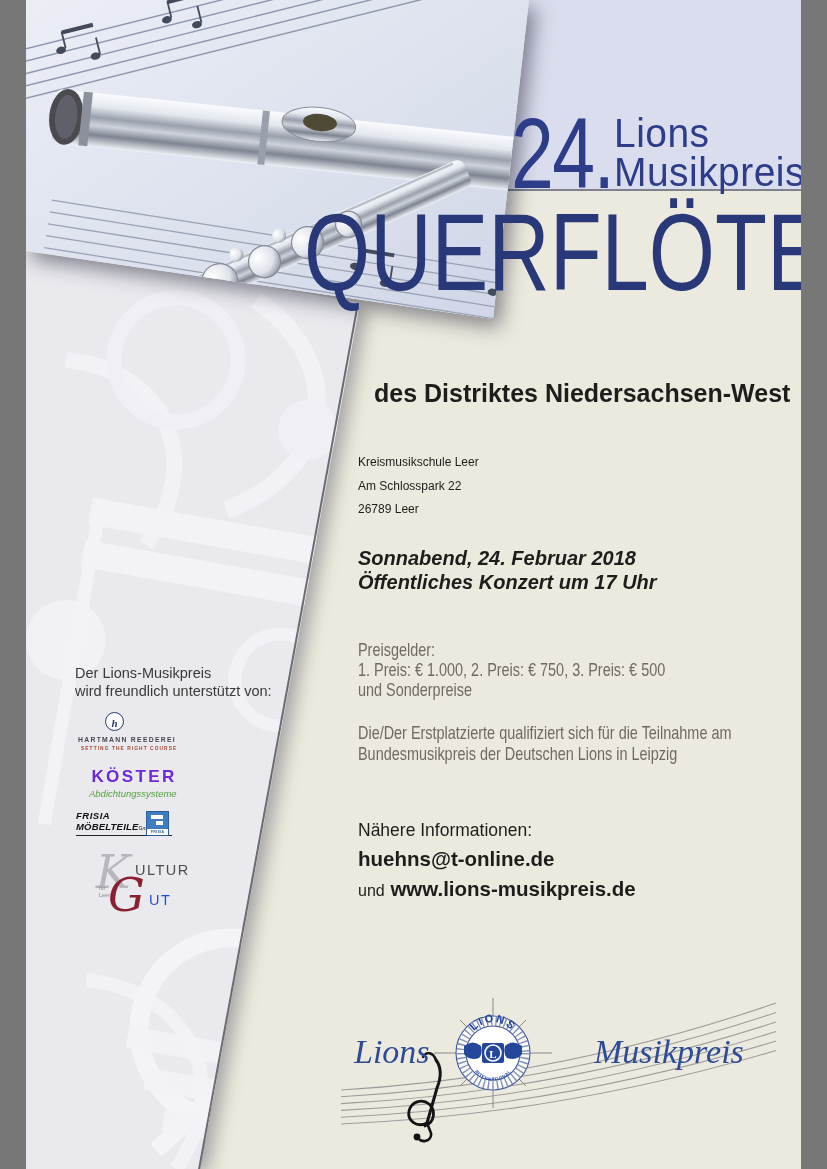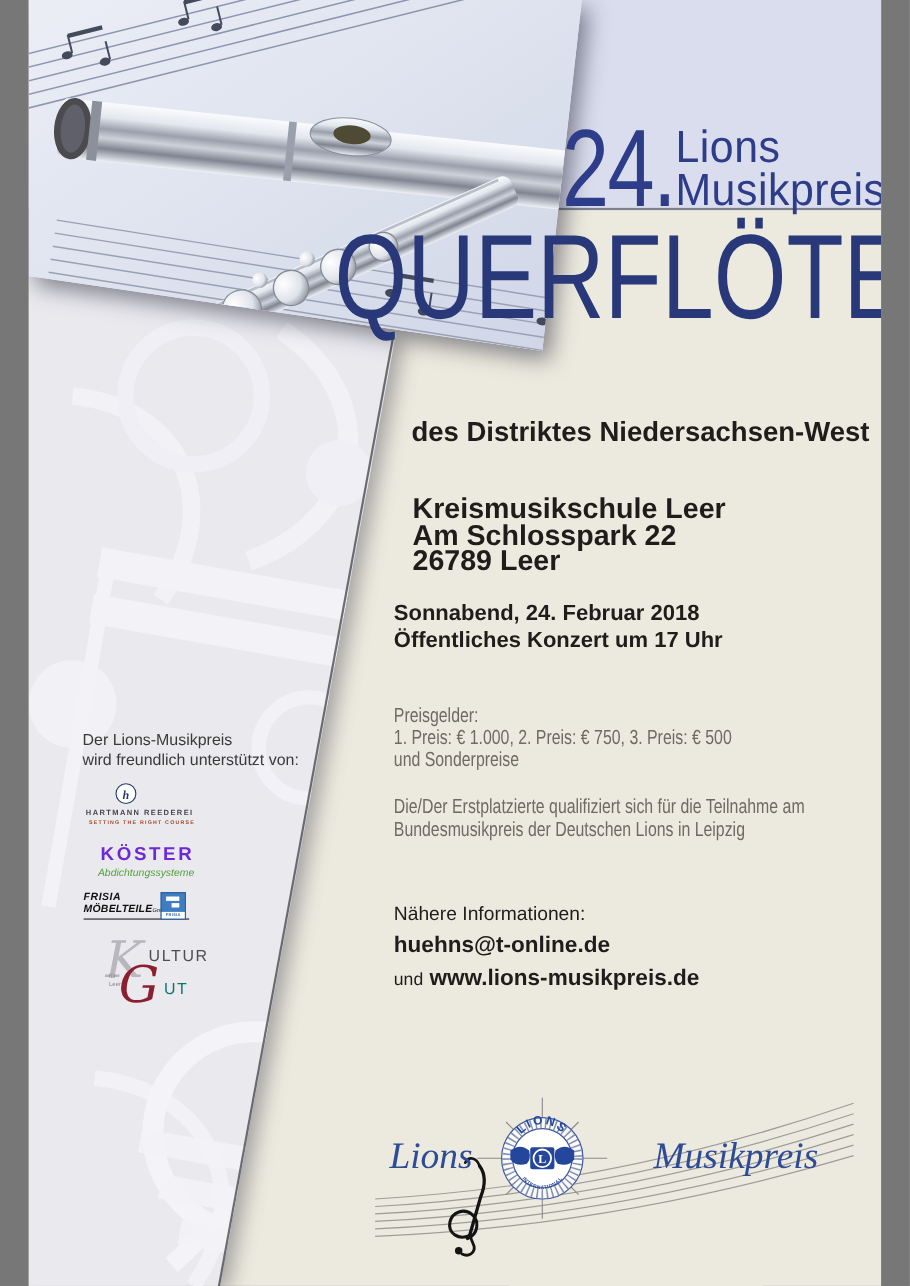--- a/index.html
+++ b/index.html
@@ -29,22 +29,22 @@
   .h24{left:485px;top:103px;font-size:100px;line-height:100px;color:#2e3d89;
        transform:scaleX(.77);transform-origin:left top;letter-spacing:-2px;}
   .brand{left:588px;top:114px;font-size:41px;line-height:38.5px;color:#2e3d89;
          transform:scaleX(.95);transform-origin:left top;letter-spacing:.5px;}
   .querfloete{left:278px;top:198px;font-size:109px;line-height:109px;color:#293879;
         transform:scaleX(.78);transform-origin:left top;white-space:nowrap;}
 
   
   .dark{color:#1e1d1b;} .gray{color:#6f6a63;}
   .district{left:348px;top:379px;font-size:25px;font-weight:bold;}
-  .venue{left:349px;top:451px;font-size:26px;line-height:23.7px;font-weight:bold;}
-  .event{left:332px;top:546px;font-size:20px;line-height:24.3px;font-weight:bold;}
+  .venue{left:332px;top:451px;font-size:12px;line-height:23.7px;font-weight:normal;}
+  .event{left:332px;top:546px;font-size:20px;line-height:24.3px;font-weight:bold;font-style:italic;}
   .prizes{left:332px;top:640px;font-size:18.5px;line-height:19.9px;
           transform:scaleX(.78);transform-origin:left top;white-space:nowrap;}
   .qualif{left:332px;top:723px;font-size:18.5px;line-height:20.7px;
           transform:scaleX(.78);transform-origin:left top;white-space:nowrap;}
   .infolabel{left:332px;top:820px;font-size:17.5px;}
   .email{left:332px;top:847px;font-size:20.5px;font-weight:bold;}
   .website{left:332px;top:877px;font-size:20.5px;font-weight:bold;}
   .website .pfx{font-size:16px;font-weight:normal;}
 
   
@@ -70,21 +70,21 @@
            border:1px solid #2c5f99;}
   .f-badge .bar1{position:absolute;left:4px;top:3px;width:12px;height:4px;background:#fff;}
   .f-badge .bar2{position:absolute;left:9px;top:9px;width:7px;height:4px;background:#fff;}
   .f-badge .strip{position:absolute;left:0;bottom:0;width:100%;height:6px;background:#fff;
            font-size:3.6px;color:#2c5f99;text-align:center;line-height:6px;font-weight:bold;letter-spacing:.3px;}
   .kultur{left:70px;top:849px;width:120px;height:80px;}
   .kg-script{font-family:"DejaVu Serif",serif;font-style:italic;}
   .kg-k{position:absolute;left:0;top:-4px;font-size:46px;color:#b7b7bd;}
   .kg-ultur{position:absolute;left:39px;top:13px;font-size:14.5px;letter-spacing:1.5px;color:#4e4e4e;}
   .kg-g{position:absolute;left:12px;top:19px;font-size:46px;color:#8c1f2f;}
-  .kg-ut{position:absolute;left:53px;top:43px;font-size:14.5px;letter-spacing:1.5px;color:#0f766e;}
+  .kg-ut{position:absolute;left:53px;top:43px;font-size:14.5px;letter-spacing:1.5px;color:#1d4ed8;}
   .kg-small{position:absolute;left:3px;top:36px;font-size:5.5px;line-height:6.5px;color:#8a8a8a;}
 
   
   .f-lions,.f-musik{font-family:"Liberation Serif",serif;font-style:italic;
         font-size:34px;color:#2d4b96;}
   .f-lions{left:328px;top:1033px;}
   .f-musik{left:568px;top:1033px;}
 </style>
 </head>
 <body>

